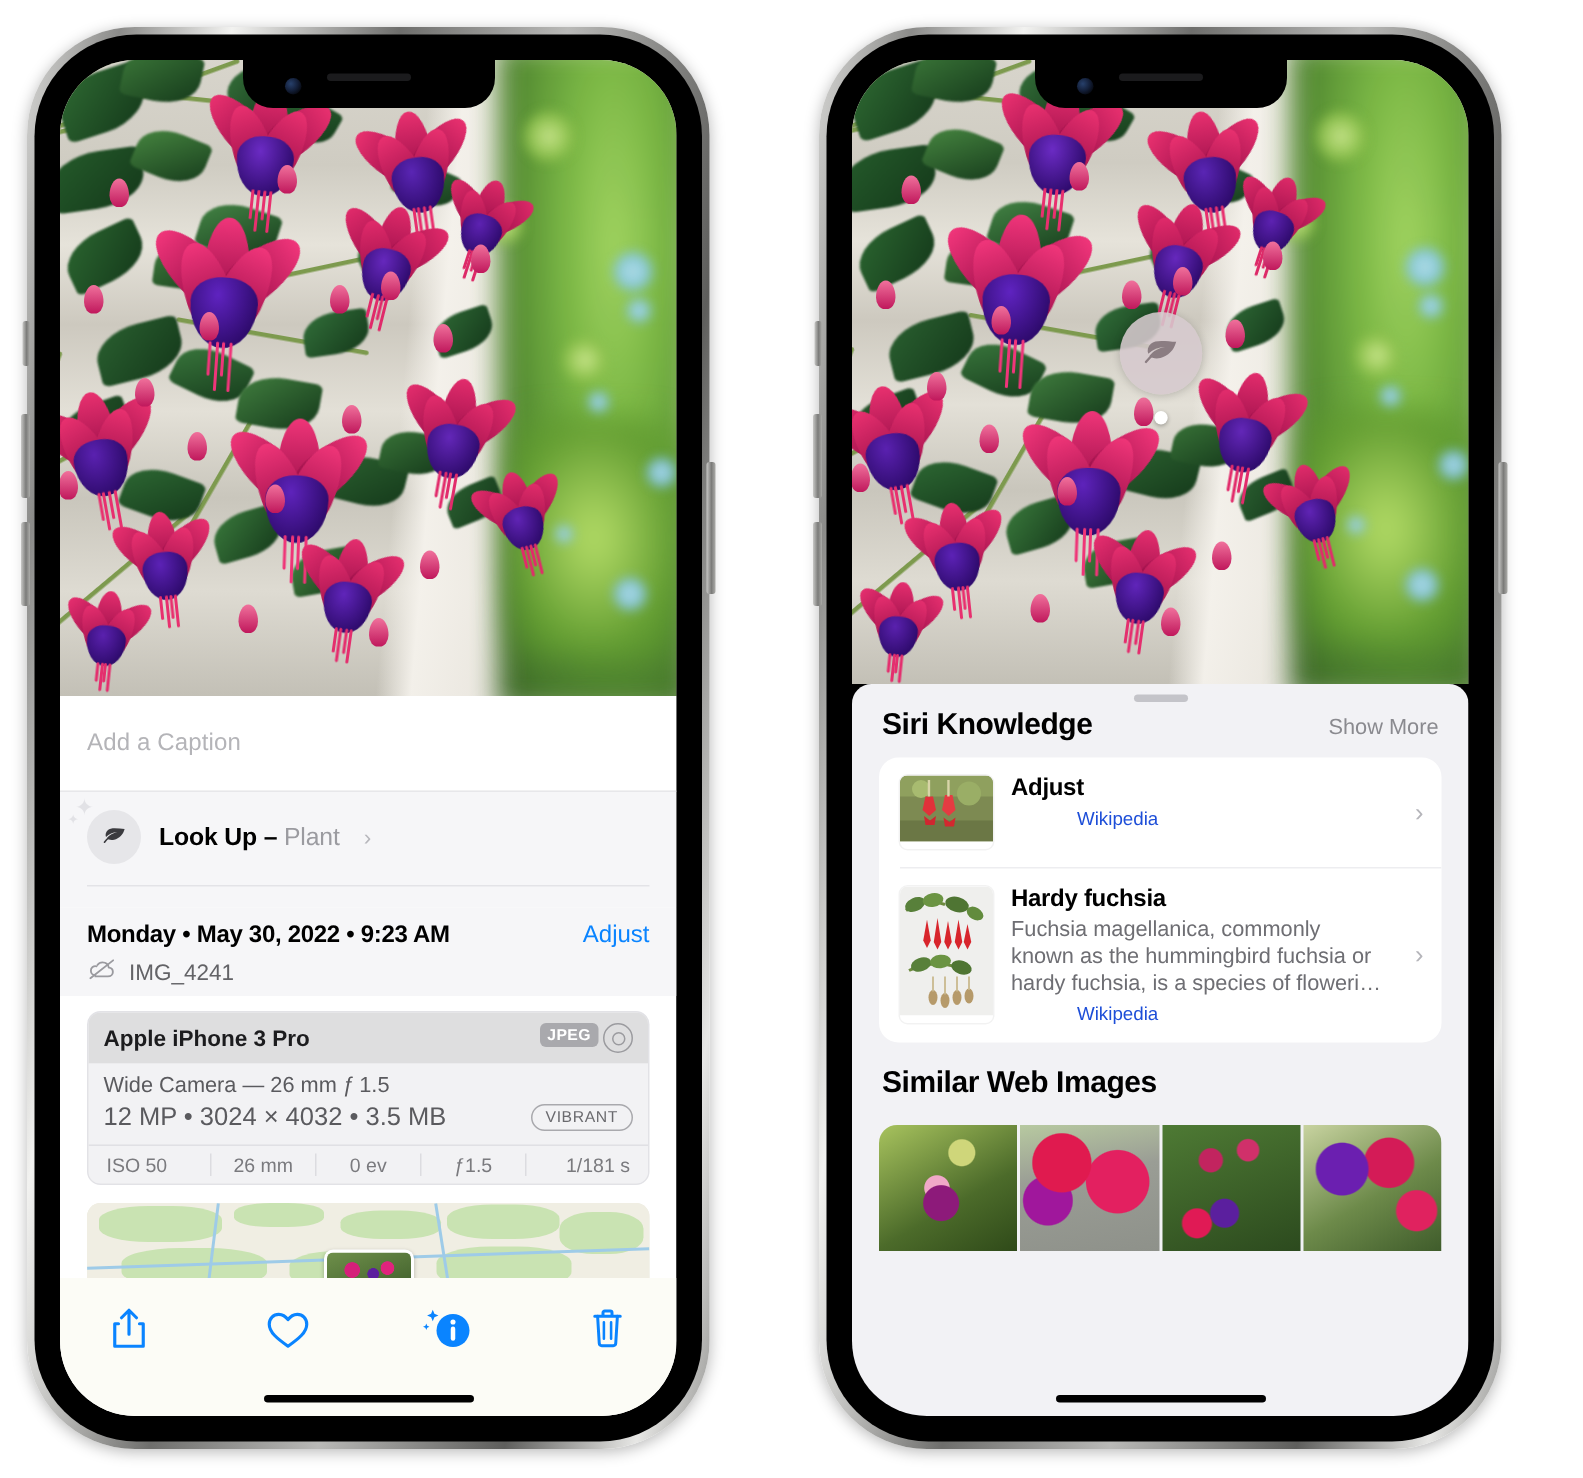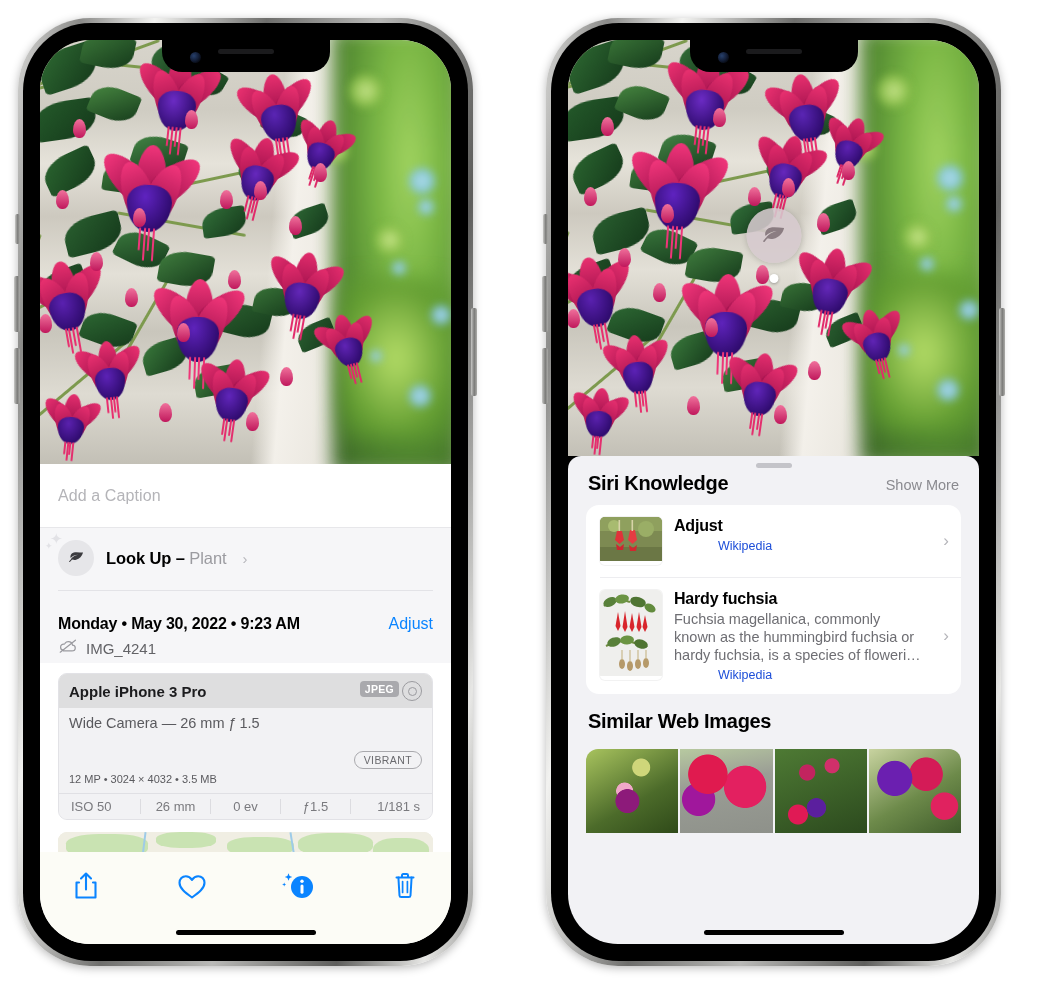--- a/index.html
+++ b/index.html
@@ -98,21 +98,21 @@
   .exif{margin:10px 18px 0 18px;border-radius:9px;overflow:hidden;background:#efeff1;border:1px solid #e2e2e6;}
   .exif-head{display:flex;align-items:center;justify-content:space-between;background:#dededf;padding:7px 10px;}
   .exif-title{font-size:15px;font-weight:700;color:#1c1c1e;}
   .exif-head-right{display:flex;align-items:flex-start;gap:3px;}
   .pill-jpeg{background:#a9a9ad;color:#fff;font-size:10.5px;font-weight:600;border-radius:4px;padding:2px 5px;letter-spacing:.3px;}
   .raw-circ{width:18px;height:18px;border-radius:50%;border:1.6px solid #9b9b9f;display:flex;align-items:center;justify-content:center;}
   .raw-circ i{display:block;width:7px;height:7px;border-radius:50%;border:1.6px solid #9b9b9f;}
   .exif-body{padding:7px 10px 8px 10px;background:#f2f2f4;}
   .exif-l1{font-size:14.5px;color:#5a5a5e;}
   .exif-l2row{display:flex;align-items:center;justify-content:space-between;margin-top:3px;}
-  .exif-l2{font-size:11px;color:#5a5a5e;margin-top:39px;}
+  .exif-l2{font-size:17px;color:#5a5a5e;}
   .pill-vib{border:1px solid #a9a9ad;color:#6a6a6e;font-size:10.5px;border-radius:9px;padding:2px 9px;letter-spacing:.4px;}
   .exif-foot{display:flex;align-items:center;border-top:1px solid #e0e0e4;background:#f2f2f4;padding:5px 4px;}
   .exif-foot div{flex:1;text-align:center;font-size:13px;color:#7a7a7e;border-right:1px solid #dcdce0;}
   .exif-foot div:last-child{border-right:none;}
   .exif-foot div:first-child{text-align:left;padding-left:8px;}
   .exif-foot div:last-child{text-align:right;padding-right:8px;}
 
   .mapwrap{margin:12px 18px 0 18px;height:58px;border-radius:9px 9px 0 0;overflow:hidden;position:relative;background:#eceadf;}
   .map-bg{position:absolute;inset:0;background:#f0eee3;}
   .mp{position:absolute;background:#c9e3b2;border-radius:40%;}

